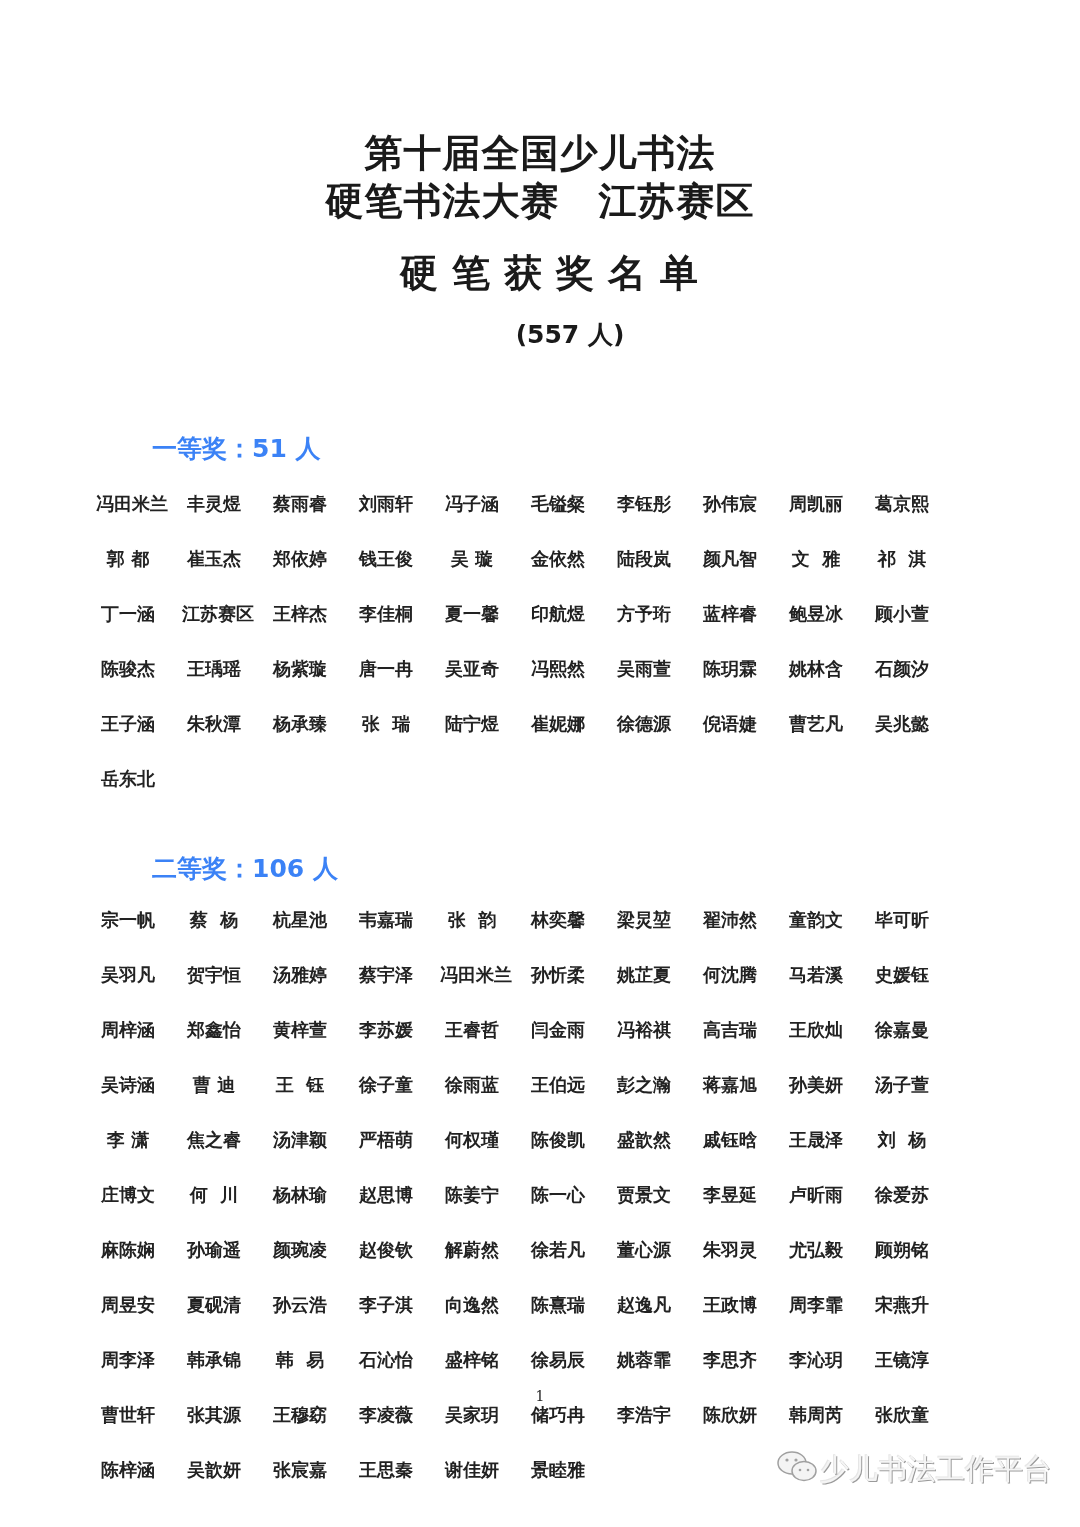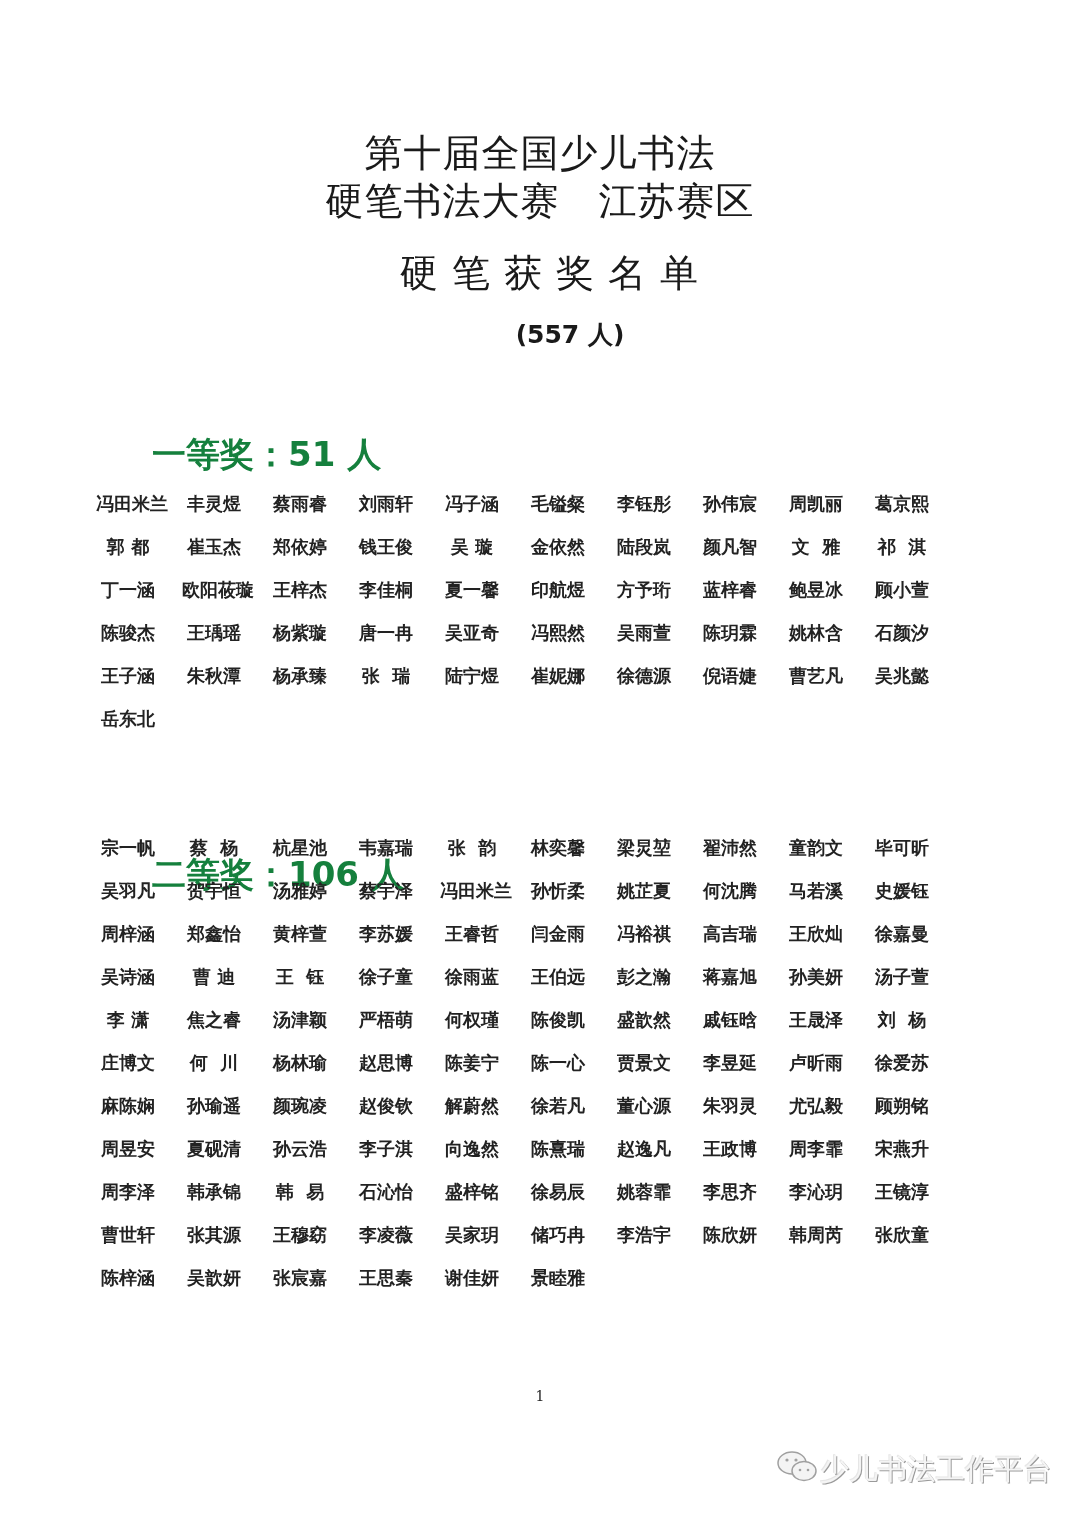--- a/index.html
+++ b/index.html
@@ -1,27 +1,27 @@
 <!DOCTYPE html>
 <html><head>
 <meta charset="utf-8">
 <style>
   html, body { margin: 0; padding: 0; background: #ffffff; }
   body { width: 1080px; height: 1527px; position: relative; overflow: hidden;
          font-family: "DejaVu Sans", "Liberation Sans", sans-serif; color: #111; }
   .title { position: absolute; left: 0; width: 1080px; text-align: center;
-           font-size: 38px; font-weight: normal; color: #1a1a1a; letter-spacing: 1px; }
+           font-size: 38px; font-weight: bold; color: #1a1a1a; letter-spacing: 1px; }
   .t1 { top: 128px; left: 0; padding-left: 0; width: 1080px; }
   .t2 { top: 176px; }
   .t3 { top: 248px; letter-spacing: 14px; padding-left: 16px; }
   .count { position: absolute; top: 318px; left: 0; width: 1140px; text-align: center;
            font-size: 25px; font-weight: bold; color: #1a1a1a; }
-  .section-heading { position: absolute; left: 152px; font-size: 34px; font-weight: bold; color: #15803d; }
+  .section-heading { position: absolute; left: 152px; font-size: 25px; font-weight: bold; color: #3b82f6; }
   .grid { position: absolute; left: 96px; display: grid;
-          grid-template-columns: repeat(10, 86px); row-gap: 0; }
+          grid-template-columns: repeat(10, 86px); row-gap: 12px; }
   .cell { height: 43px; line-height: 43px; font-size: 18px; font-weight: bold;
           color: #222; text-align: center; white-space: pre; width: 64px; }
   .page-num { position: absolute; top: 1388px; left: 0; width: 1080px; text-align: center;
               font-family: "DejaVu Serif", "Liberation Serif", serif; font-size: 14px; color: #222; }
   .watermark { position: absolute; top: 1450px; left: 776px; display: flex; align-items: flex-start;
                color: #f4f4f4; font-size: 29px;
                text-shadow: 1px 1px 0 #9a9a9a, -1px -1px 0 #e6e6e6; }
   .wm-icon { width: 44px; height: 32px; position: relative; }
 </style>
 </head>
@@ -49,21 +49,21 @@
       <div class="cell">崔玉杰</div>
       <div class="cell">郑依婷</div>
       <div class="cell">钱王俊</div>
       <div class="cell">吴 璇</div>
       <div class="cell">金依然</div>
       <div class="cell">陆段岚</div>
       <div class="cell">颜凡智</div>
       <div class="cell">文  雅</div>
       <div class="cell">祁  淇</div>
       <div class="cell">丁一涵</div>
-      <div class="cell">欧阳莜璇</div>
+      <div class="cell">江苏赛区</div>
       <div class="cell">王梓杰</div>
       <div class="cell">李佳桐</div>
       <div class="cell">夏一馨</div>
       <div class="cell">印航煜</div>
       <div class="cell">方予珩</div>
       <div class="cell">蓝梓睿</div>
       <div class="cell">鲍昱冰</div>
       <div class="cell">顾小萱</div>
       <div class="cell">陈骏杰</div>
       <div class="cell">王瑀瑶</div>
@@ -82,21 +82,21 @@
       <div class="cell">陆宁煜</div>
       <div class="cell">崔妮娜</div>
       <div class="cell">徐德源</div>
       <div class="cell">倪语婕</div>
       <div class="cell">曹艺凡</div>
       <div class="cell">吴兆懿</div>
       <div class="cell">岳东北</div>
     </div>
 
   <div class="section-heading" style="top:852px">二等奖：106 人</div>
-  <div class="grid" id="grid1" style="top:826px">
+  <div class="grid" id="grid1" style="top:898px">
       <div class="cell">宗一帆</div>
       <div class="cell">蔡  杨</div>
       <div class="cell">杭星池</div>
       <div class="cell">韦嘉瑞</div>
       <div class="cell">张  韵</div>
       <div class="cell">林奕馨</div>
       <div class="cell">梁炅堃</div>
       <div class="cell">翟沛然</div>
       <div class="cell">童韵文</div>
       <div class="cell">毕可昕</div>

